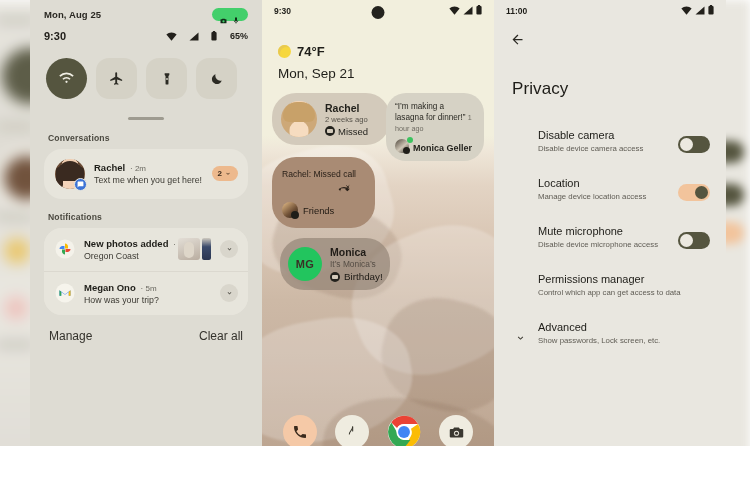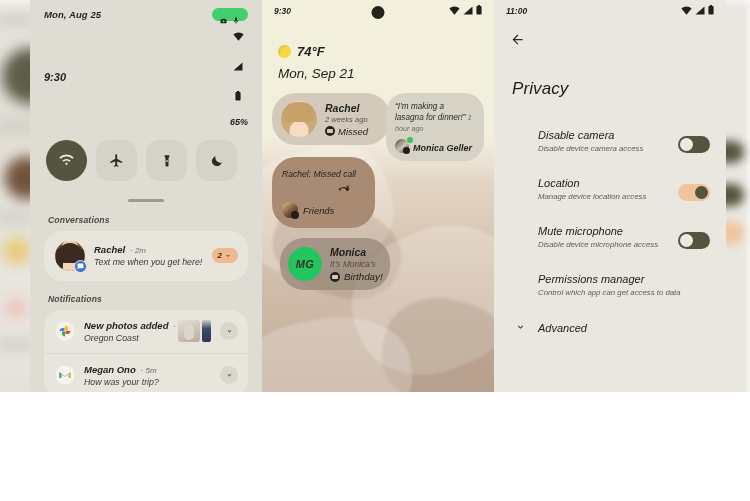--- a/index.html
+++ b/index.html
@@ -4,24 +4,23 @@
 <style>
   * { box-sizing: border-box; margin: 0; padding: 0; }
   html, body {
     width: 750px; height: 501px;
     background: #ffffff;
     font-family: "Liberation Sans", sans-serif;
     overflow: hidden;
   }
   #stage {
     position: relative;
-    width: 750px; height: 392px;
+    width: 750px; height: 446px;
     background: #ffffff;
     overflow: hidden;
-    font-style: italic;
   }
 
   
   .blur-left {
     position: absolute; left: -40px; top: 0;
     width: 110px; height: 501px;
     background: linear-gradient(180deg,#e6e4dd 0%,#dedbd2 30%,#e8e6df 60%,#dcd9d1 100%);
     filter: blur(7px);
     opacity: .95;
   }
@@ -63,21 +62,21 @@
   .privacy-pill {
     margin-left:auto; display:flex; align-items:center; gap:4px;
     background:#43cf6b; border-radius:10px; padding:2.5px 7px;
   }
   .pp-ico { width:9px; height:8px; display:block; }
 
   #panel-notifications .time-row {
     display:flex; align-items:center; padding: 4px 14px 0 14px;
   }
   .qs-time { font-size: 11px; color:#22201b; font-weight:600; }
-  .qs-status { margin-left:auto; display:flex; align-items:center; gap:12px;flex-direction:column; }
+  .qs-status { margin-left:auto; display:flex; align-items:center; gap:12px; }
   .qs-batt-pct { font-size:9px; color:#22201b; font-weight:600; margin-left:1px; }
 
   .qs-tiles { display:flex; gap:9px; padding: 13px 16px 0 16px; }
   .qs-tile {
     width: 41px; height: 41px; border-radius: 13px;
     background:#d5d2c6;
     display:flex; align-items:center; justify-content:center;
   }
   .qs-tile.active { background:#55553f; border-radius:50%; }
   .qs-tile.active svg path, .qs-tile.active svg circle { fill:#f0eee4; }
@@ -667,20 +666,21 @@
       </div>
 
       <div class="setting-row">
         <div class="chev-left">
           <svg viewBox="0 0 24 24" width="13" height="13">
               <path fill="#3a382f" d="M7 9.5l5 5 5-5-1.3-1.3L12 11.9 8.3 8.2z"></path>
             </svg>
         </div>
         <div class="st-text">
           <div class="st-title">Advanced</div>
+          <div class="st-sub">Show passwords, Lock screen, etc.</div>
         </div>
       </div>
 
     </div>
 
     <div class="navbar"></div>
   </div>
 
 </div>
 

